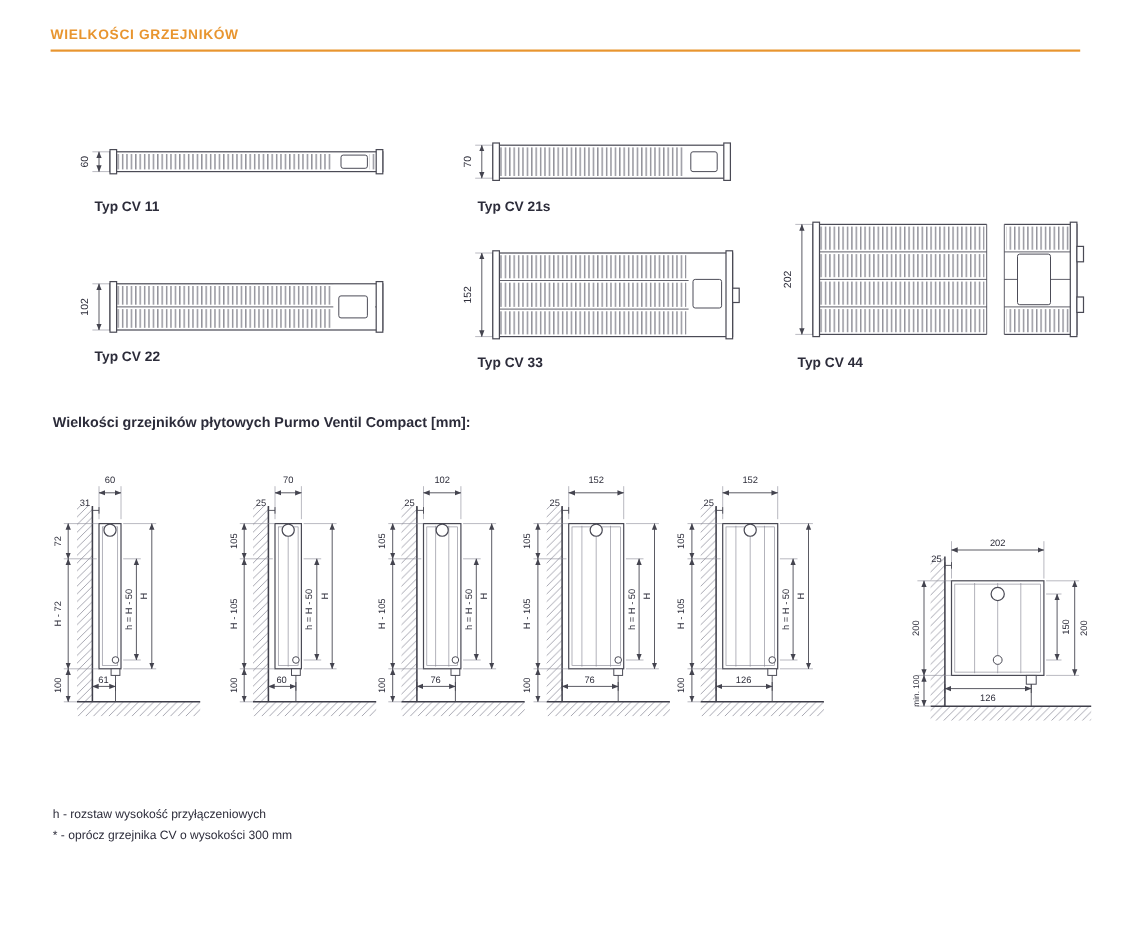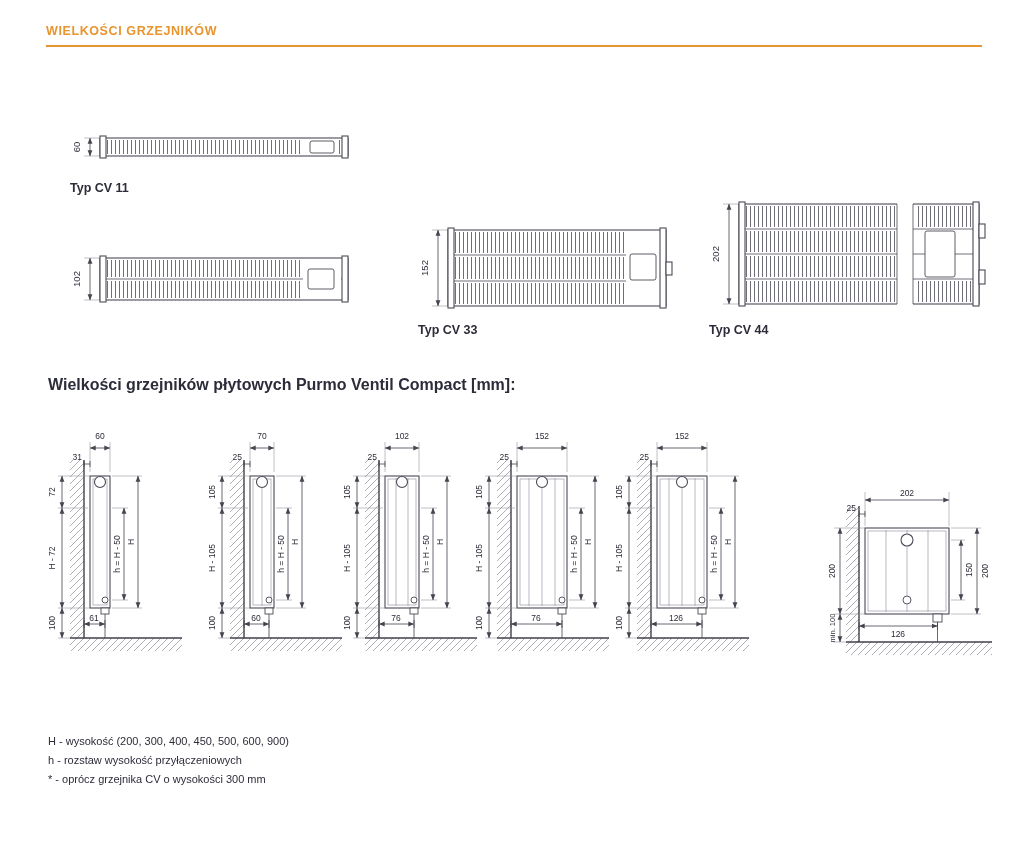--- a/index.html
+++ b/index.html
@@ -2,22 +2,22 @@
 <html><head>
 <meta charset="utf-8">
 <style>
   * { margin:0; padding:0; box-sizing:border-box; }
   html,body { width:1027px; height:850px; }
   body { background:#fff; font-family:"Liberation Sans","DejaVu Sans",sans-serif; color:#2c2c3a; }
   .page { position:relative; width:992px; height:850px; background:#fff; overflow:hidden; }
   .page-title { position:absolute; left:46px; top:24px; font-size:12.5px; font-weight:700; letter-spacing:.6px; color:#E8952F; }
   .title-rule { position:absolute; left:46px; top:45px; width:936px; height:2px; background:#E8952F; }
   figure { position:absolute; }
-  figcaption { font-size:12.5px; font-weight:700; color:#2c2c3a; margin-top:9px; }
-  .section-title { position:absolute; left:48px; top:376px; font-size:16px; font-weight:700; color:#2c2c3a; }
+  figcaption { font-size:12.5px; font-weight:700; color:#2c2c3a; margin-top:9px; margin-left:16px; }
+  .section-title { position:absolute; left:48px; top:376px; font-size:13px; font-weight:700; color:#2c2c3a; }
   .legend { position:absolute; left:48px; top:735px; }
   .legend p { font-size:11px; color:#2c2c3a; margin-bottom:7px; }
   svg { overflow:visible; display:block; }
   svg text { font-family:"Liberation Sans","DejaVu Sans",sans-serif; }
   .dlab  { font-size:8.5px; fill:#2d2d3a; }
   .dlab-sm { font-size:7.5px; fill:#2d2d3a; }
   .dlabx { font-size:9.5px; fill:#2d2d3a; }
   .dim  { stroke:#44444f; stroke-width:.8; fill:none; }
   .ext  { stroke:#8b8b97; stroke-width:.55; fill:none; }
   .tick { stroke:#44444f; stroke-width:.8; }
@@ -56,36 +56,51 @@
       <rect class="solid" x="30" y="10" width="248" height="18"></rect>
       <rect x="36" y="12" width="196" height="14" fill="url(#fins)"></rect>
       <rect class="solid" x="30" y="8" width="6" height="22"></rect>
         <rect class="solid" x="272" y="8" width="6" height="22"></rect>
       <rect x="240" y="13" width="24" height="12" rx="2" fill="#fff" stroke="#4a4a55" stroke-width=".9"></rect>
       <rect x="266" y="12" width="6" height="14" fill="url(#fins)"></rect>
     </svg>
     <figcaption>Typ CV 11</figcaption>
   </figure>
 
+  <figure style="left:418px;top:124px">
+    <svg width="262" height="48">
+      <line class="ext" x1="14" y1="8" x2="30" y2="8"></line>
+        <line class="ext" x1="14" y1="38" x2="30" y2="38"></line>
+      <line class="dim" x1="20" y1="8" x2="20" y2="38" marker-start="url(#arr)" marker-end="url(#arr)"></line>
+      <text class="dlabx" transform="rotate(-90 10 23)" x="10" y="23" text-anchor="middle">70</text>
+      <rect class="solid" x="30" y="8" width="216" height="30"></rect>
+      <rect x="36" y="10" width="168" height="26" fill="url(#fins)"></rect>
+      <rect class="solid" x="30" y="6" width="6" height="34"></rect>
+        <rect class="solid" x="240" y="6" width="6" height="34"></rect>
+      <rect x="210" y="14" width="24" height="18" rx="2" fill="#fff" stroke="#4a4a55" stroke-width=".9"></rect>
+    </svg>
+    <figcaption>Typ CV 21s</figcaption>
+  </figure>
 
   <figure style="left:70px;top:252px">
     <svg width="290" height="56">
       <line class="ext" x1="14" y1="6" x2="30" y2="6"></line>
         <line class="ext" x1="14" y1="48" x2="30" y2="48"></line>
       <line class="dim" x1="20" y1="6" x2="20" y2="48" marker-start="url(#arr)" marker-end="url(#arr)"></line>
       <text class="dlabx" transform="rotate(-90 10 27)" x="10" y="27" text-anchor="middle">102</text>
       <rect class="solid" x="30" y="6" width="248" height="42"></rect>
       <line x1="30" y1="27" x2="278" y2="27" stroke="#4a4a55" stroke-width=".8"></line>
       <rect x="36" y="8" width="196" height="17" fill="url(#fins)"></rect>
       <rect x="36" y="29" width="196" height="17" fill="url(#fins)"></rect>
       <rect x="233" y="7" width="38" height="40" fill="#fff"></rect>
       <rect x="238" y="17" width="26" height="20" rx="2" fill="#fff" stroke="#4a4a55" stroke-width=".9"></rect>
       <rect class="solid" x="30" y="4" width="6" height="46"></rect>
         <rect class="solid" x="272" y="4" width="6" height="46"></rect>
     </svg>
+    <figcaption>Typ CV 22</figcaption>
   </figure>
 
   <figure style="left:418px;top:224px">
     <svg width="265" height="90">
       <line class="ext" x1="14" y1="6" x2="30" y2="6"></line>
         <line class="ext" x1="14" y1="82" x2="30" y2="82"></line>
       <line class="dim" x1="20" y1="6" x2="20" y2="82" marker-start="url(#arr)" marker-end="url(#arr)"></line>
       <text class="dlabx" transform="rotate(-90 10 44)" x="10" y="44" text-anchor="middle">152</text>
       <rect class="solid" x="30" y="6" width="218" height="76"></rect>
       <line x1="30" y1="31" x2="248" y2="31" stroke="#4a4a55" stroke-width=".8"></line>
@@ -405,18 +420,17 @@
       <line class="dim" x1="151" y1="58" x2="151" y2="144" marker-start="url(#arr)" marker-end="url(#arr)"></line>
       <text class="dlab" transform="rotate(-90 162 101)" x="162" y="101" text-anchor="middle">200</text>
       <line class="tick" x1="33" y1="152" x2="33" y2="160"></line>
         <line class="tick" x1="111.5" y1="152" x2="111.5" y2="160"></line>
       <line class="dim" x1="33" y1="156" x2="111.5" y2="156" marker-start="url(#arr)" marker-end="url(#arr)"></line>
       <text class="dlab" x="72" y="167" text-anchor="middle">126</text>
     </svg>
   </figure>
 
   <div class="legend">
-    <p>H - wysokość (200, 300, 400, 450, 500, 600, 900)</p>
     <p>h - rozstaw wysokość przyłączeniowych</p>
     <p>* - oprócz grzejnika CV o wysokości 300 mm</p>
   </div>
 
 </div>
 
 </body></html>

